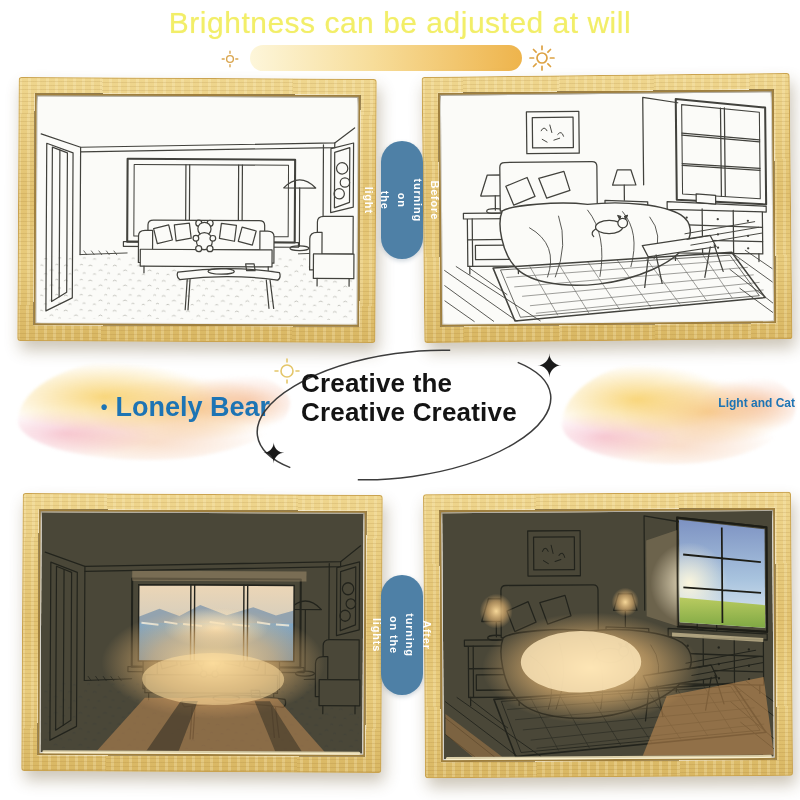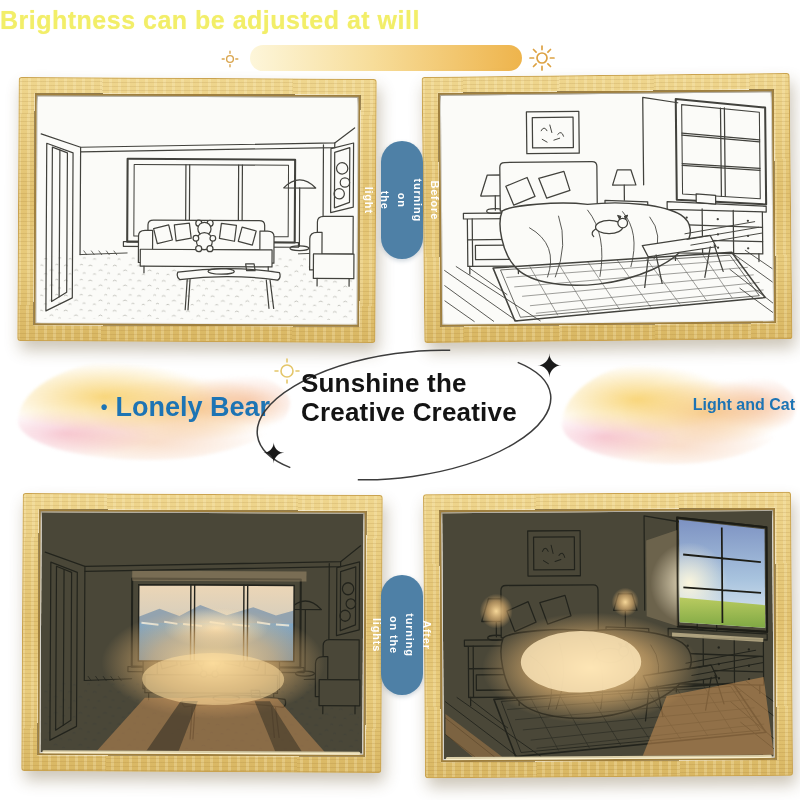--- a/index.html
+++ b/index.html
@@ -3,22 +3,22 @@
 <meta charset="utf-8">
 <style>
   html,body{margin:0;padding:0;background:#ffffff;}
   *{box-sizing:border-box;}
   #stage{
     position:relative;width:800px;height:800px;overflow:hidden;background:#ffffff;
     font-family:"Liberation Sans","DejaVu Sans",sans-serif;
   }
   
   .title{
-    position:absolute;top:6px;left:0;width:100%;text-align:left;
-    font-size:25px;font-weight:bold;letter-spacing:.5px;color:#f2ee68;
+    position:absolute;top:6px;left:0;width:100%;text-align:center;
+    font-size:30px;font-weight:normal;letter-spacing:.5px;color:#f2ee68;
     text-shadow:0 0 1px #f7f4a0;
   }
   .slider-bar{
     position:absolute;left:250px;top:45px;width:272px;height:26px;border-radius:13px;
     background:linear-gradient(90deg,#fdf6da 0%,#f7dd9a 45%,#eeb44c 100%);
   }
   .sun{position:absolute;line-height:0;}
   .sun svg{display:block;}
   
   .frame{
@@ -344,23 +344,23 @@
   <span class="sun" style="left:272px;top:356px">
     <svg width="30" height="30" viewBox="0 0 30 30">
       <circle cx="15" cy="15" r="6" fill="none" stroke="#e4c66a" stroke-width="1.6"></circle>
       <g stroke="#e4c66a" stroke-width="1.6" stroke-linecap="round">
         <path d="M15,3 L15,6 M15,24 L15,27 M3,15 L6,15 M24,15 L27,15"></path>
       </g>
     </svg>
   </span>
 
   <div class="heading">
-    <div>Sunshine the</div>
+    <div>Creative the</div>
     <div>Creative Creative</div>
   </div>
 
   <span class="sparkle" style="left:536px;top:350px;font-size:32px">✦</span>
   <span class="sparkle" style="left:262px;top:440px;font-size:28px">✦</span>
 
   <div class="splash splash-a" style="left:562px;top:360px;width:234px;height:104px"></div>
-  <div class="tag" style="left:581px;top:396px;width:214px;font-size:16px"><span>Light and Cat</span></div>
+  <div class="tag" style="left:581px;top:396px;width:214px;font-size:12px"><span>Light and Cat</span></div>
 
 </div>
 
 </body></html>

